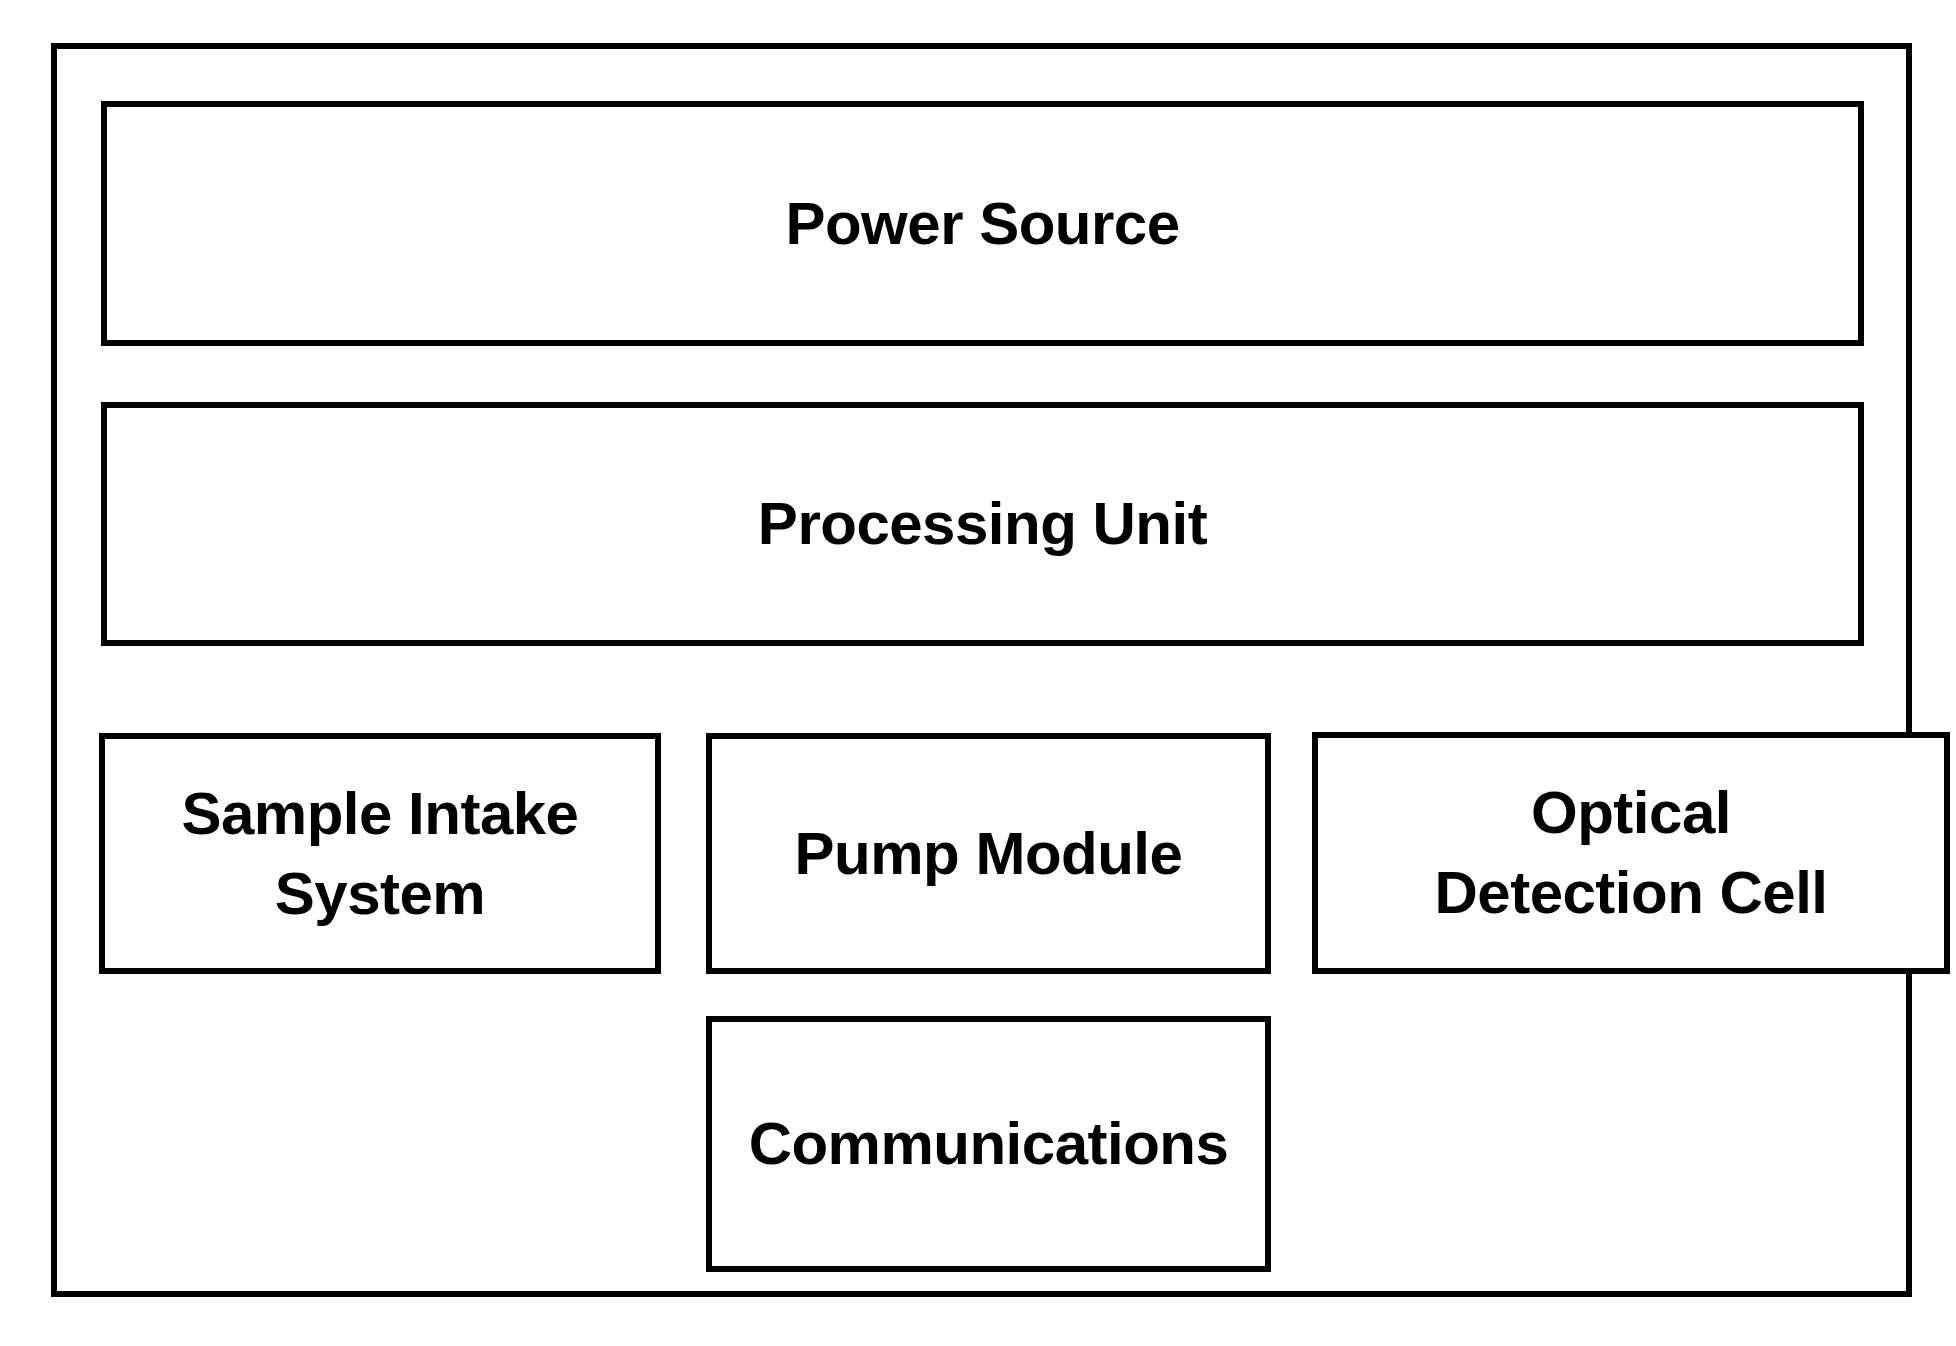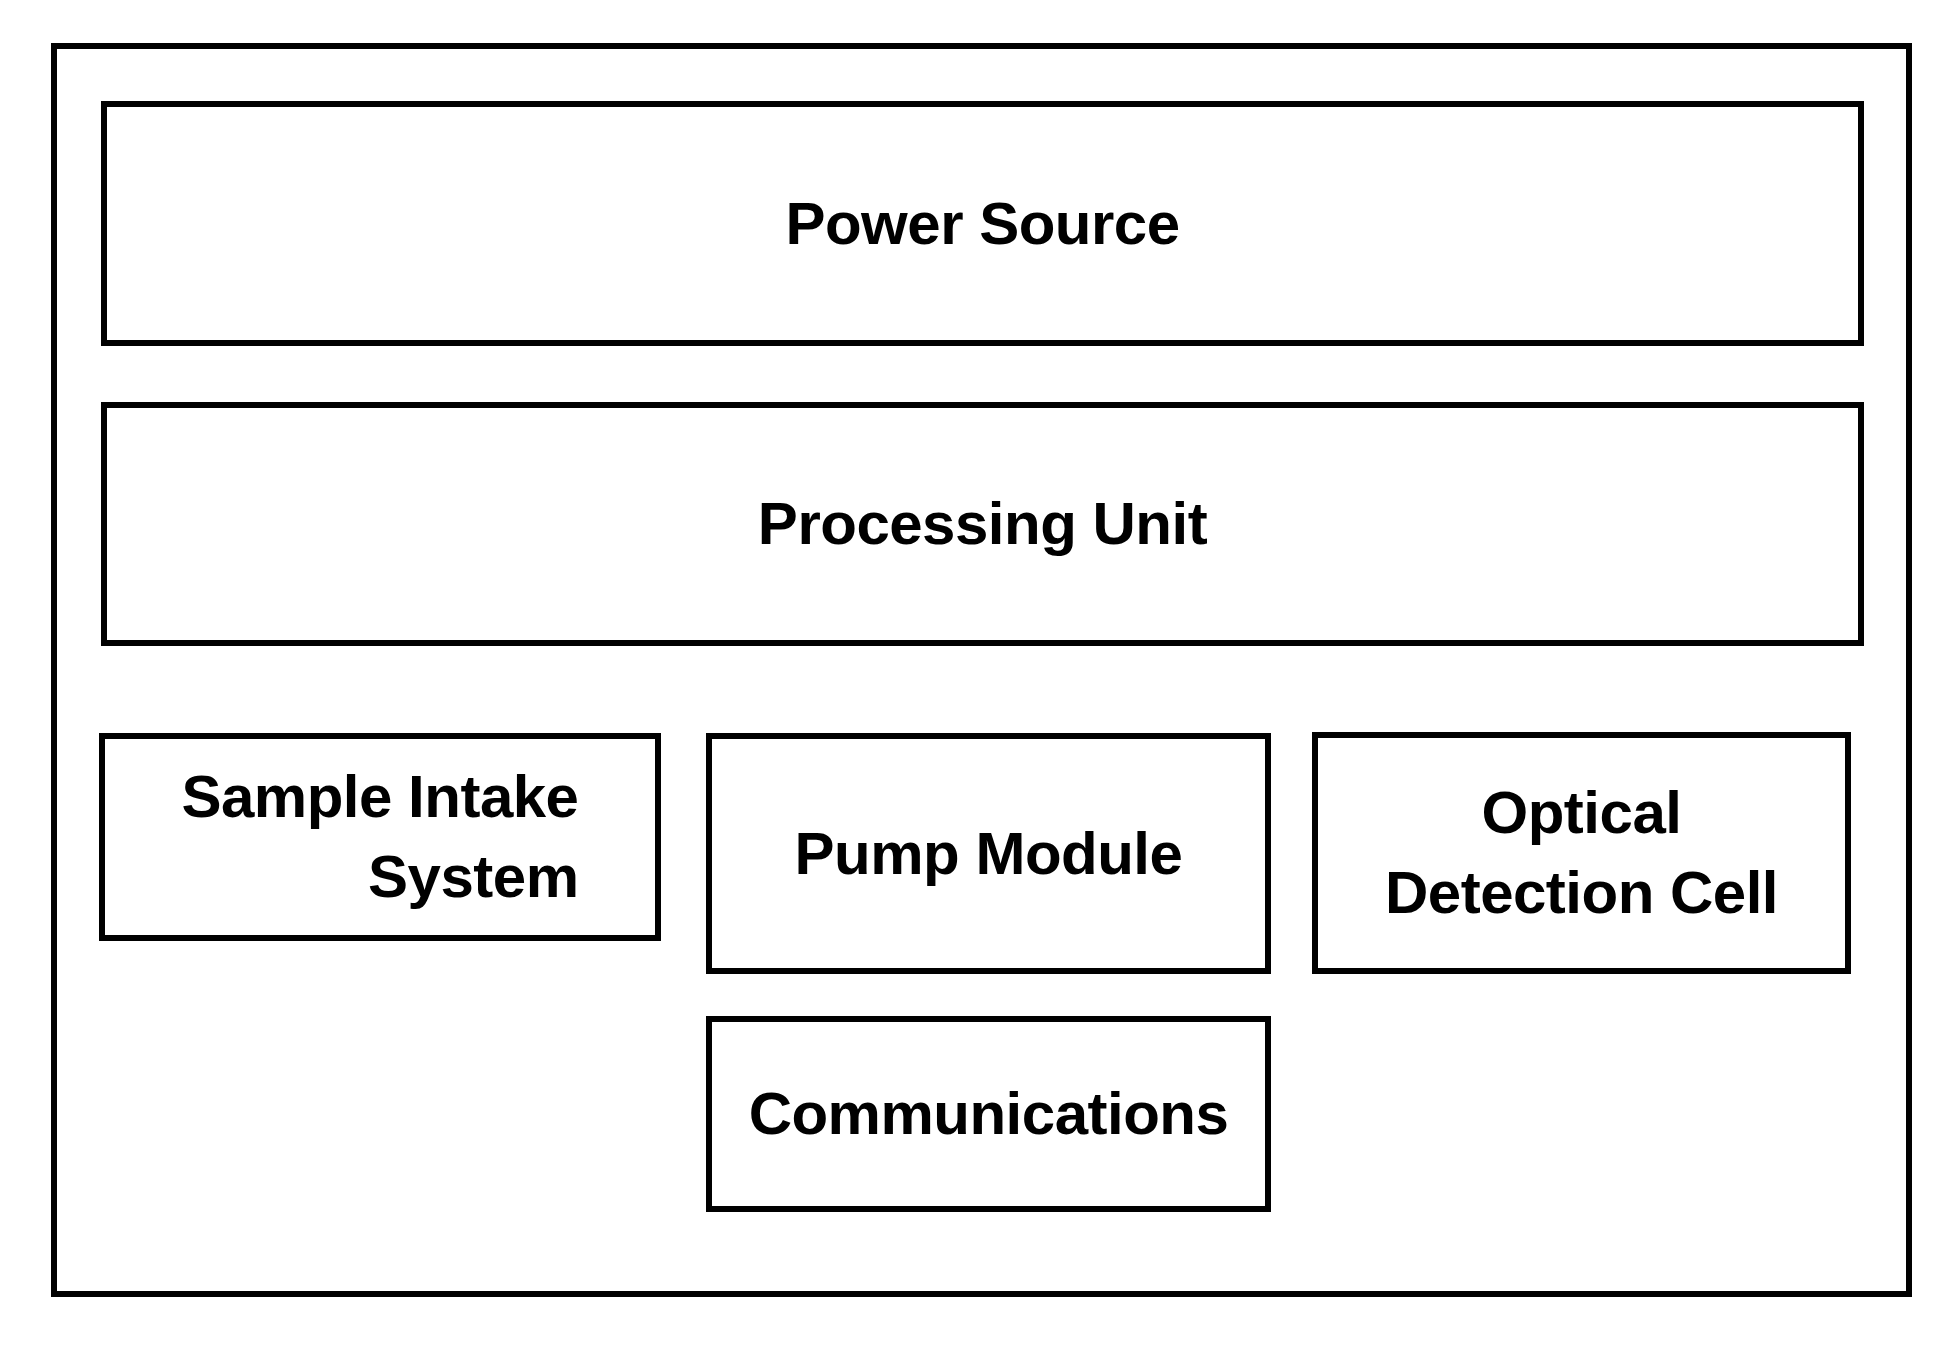--- a/index.html
+++ b/index.html
@@ -59,30 +59,30 @@
   }
 
   
   #block-power-source {
     left: 95px;  top: 95px;  width: 1763px; height: 245px;
   }
   #block-processing-unit {
     left: 95px;  top: 409px; width: 1763px; height: 244px;
   }
   #block-sample-intake {
-    left: 93px;  top: 727px; width: 562px;  height: 208px; text-align: right;
+    left: 93px;  top: 727px; width: 562px;  height: 241px;
   }
   #block-pump-module {
     left: 700px; top: 727px; width: 565px;  height: 241px; align-items: center;
   }
   #block-optical-detection {
-    left: 1306px; top: 726px; width: 539px; height: 242px;
+    left: 1306px; top: 726px; width: 638px; height: 242px;
   }
   #block-communications {
-    left: 700px; top: 1010px; width: 565px; height: 196px;
+    left: 700px; top: 1010px; width: 565px; height: 256px;
   }
 </style>
 </head>
 <body>
 
 <div id="diagram-canvas">
 
   <div class="outer-frame">
 
     <div class="block" id="block-power-source" style="left:44px; top:52px;">

